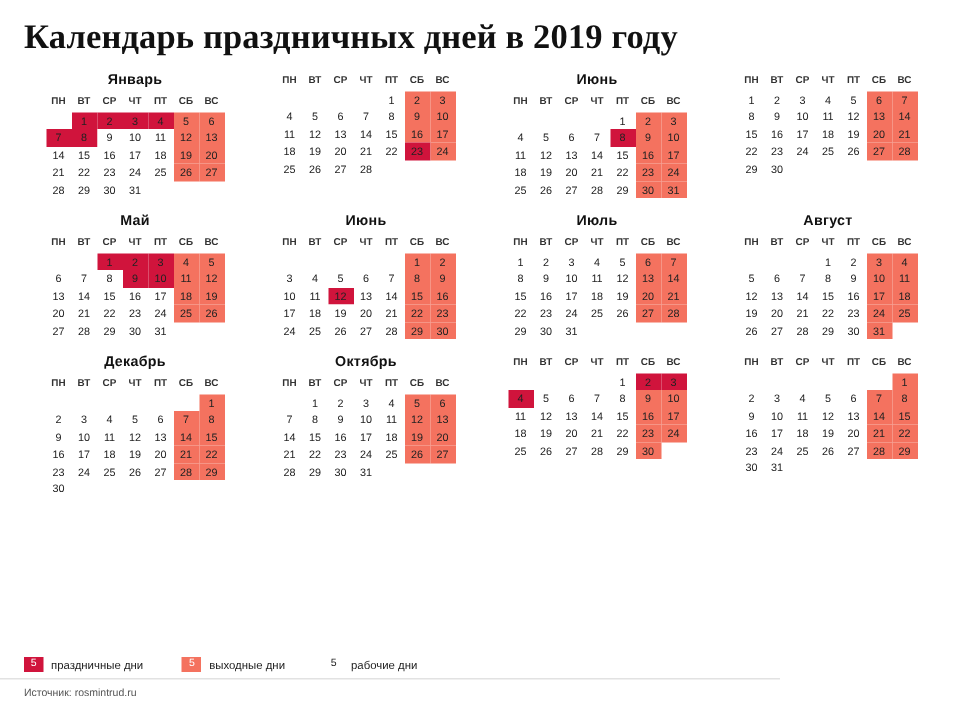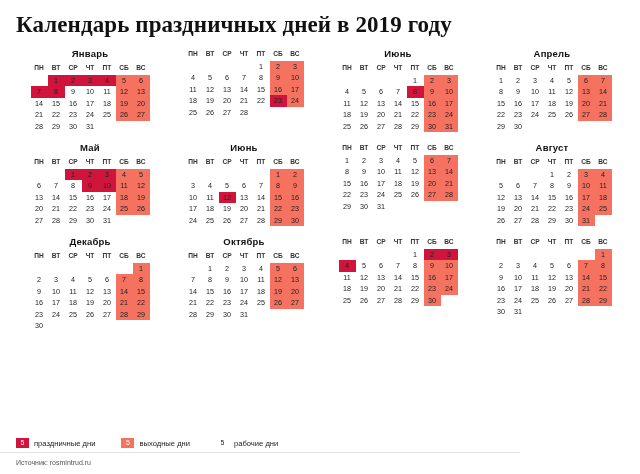--- a/index.html
+++ b/index.html
@@ -281,21 +281,20 @@
               <td class="d">27</td>
               <td class="d">28</td>
               <td class="d">29</td>
               <td class="weekend">30</td>
               <td class="weekend">31</td>
             </tr>
           </tbody>
         </table>
       </div>
       <div class="month">
-        <div class="month-name">Апрель</div>
         <table class="cal">
           <thead>
             <tr>
               <th>ПН</th>
               <th>ВТ</th>
               <th>СР</th>
               <th>ЧТ</th>
               <th>ПТ</th>
               <th>СБ</th>
               <th>ВС</th>
@@ -470,20 +469,21 @@
               <td class="d">26</td>
               <td class="d">27</td>
               <td class="d">28</td>
               <td class="weekend">29</td>
               <td class="weekend">30</td>
             </tr>
           </tbody>
         </table>
       </div>
       <div class="month">
+        <div class="month-name">Июль</div>
         <table class="cal">
           <thead>
             <tr>
               <th>ПН</th>
               <th>ВТ</th>
               <th>СР</th>
               <th>ЧТ</th>
               <th>ПТ</th>
               <th>СБ</th>
               <th>ВС</th>

